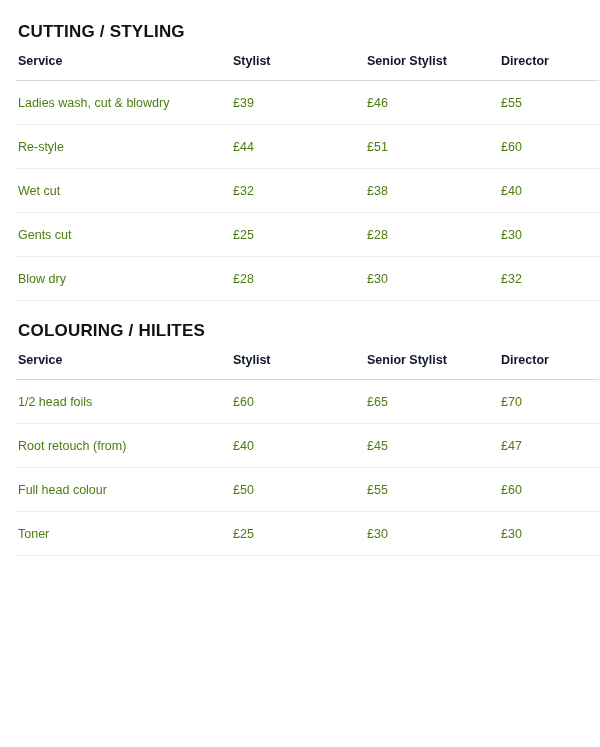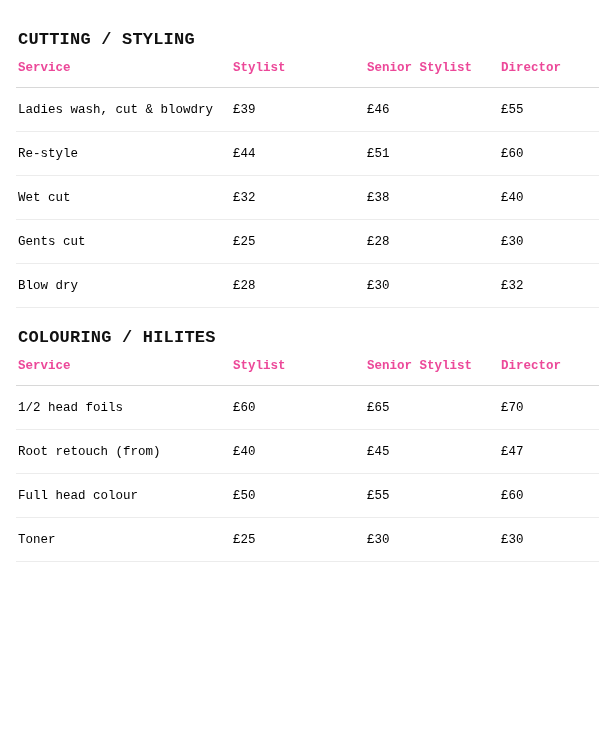--- a/index.html
+++ b/index.html
@@ -8,24 +8,23 @@
     background: #ffffff;
   }
   body {
     width: 600px;
     height: 747px;
     font-family: "Liberation Sans", sans-serif;
     color: #1a1a1a;
     overflow: hidden;
   }
   .page {
-    padding: 16px 16px;
+    padding: 8px 16px;
     box-sizing: border-box;
     width: 489px;
-    font-family: Liberation Mono, monospace;
   }
   .section-title {
     font-size: 17px;
     font-weight: bold;
     letter-spacing: 0.2px;
     color: #111111;
     margin: 0;
     padding: 14px 0 12px 2px;
   }
   .price-table {
@@ -34,29 +33,29 @@
     table-layout: fixed;
   }
   .price-table col.c-service { width: 215px; }
   .price-table col.c-price   { width: 134px; }
   .price-table col.c-price-last { width: 100px; }
 
   .price-table th {
     text-align: left;
     font-size: 12.5px;
     font-weight: bold;
-    color: #ec4899;
+    color: #0f172a;
     padding: 0 0 12px 2px;
     border-bottom: 1px solid #d8d8d8;
   }
   .price-table td {
     text-align: left;
     font-size: 12.5px;
     font-weight: normal;
-    color: #000000;
+    color: #4d7c0f;
     padding: 15px 0 14px 2px;
     border-bottom: 1px solid #ececec;
     vertical-align: middle;
   }
   .price-table tbody tr:last-child td {
     border-bottom: 1px solid #ececec;
   }
   .spacer-gap { height: 6px; }
 </style>
 </head>

